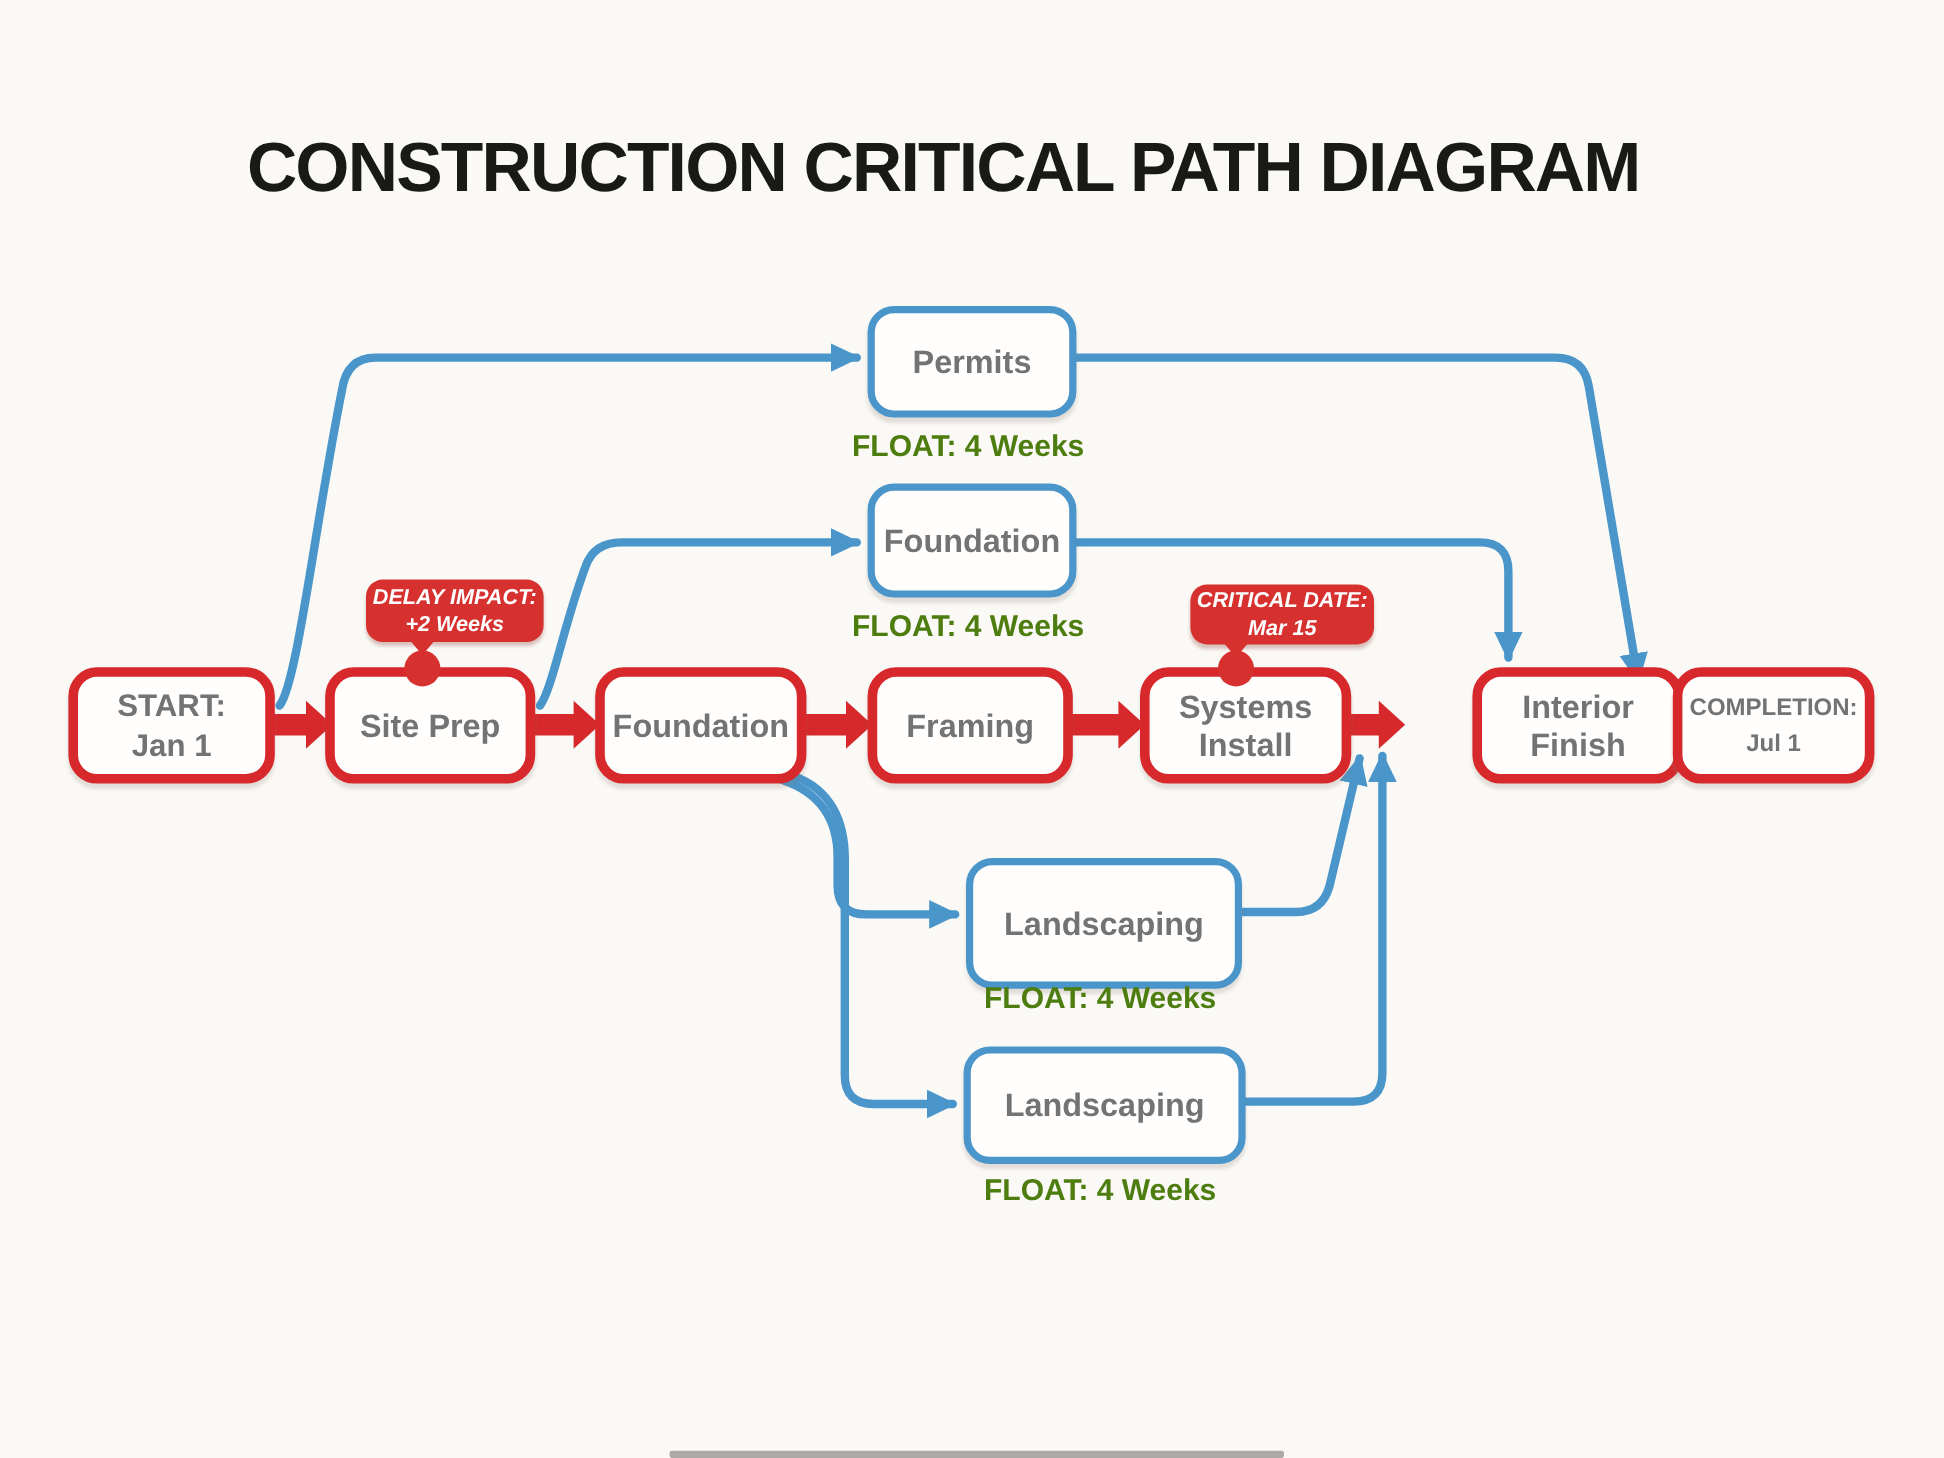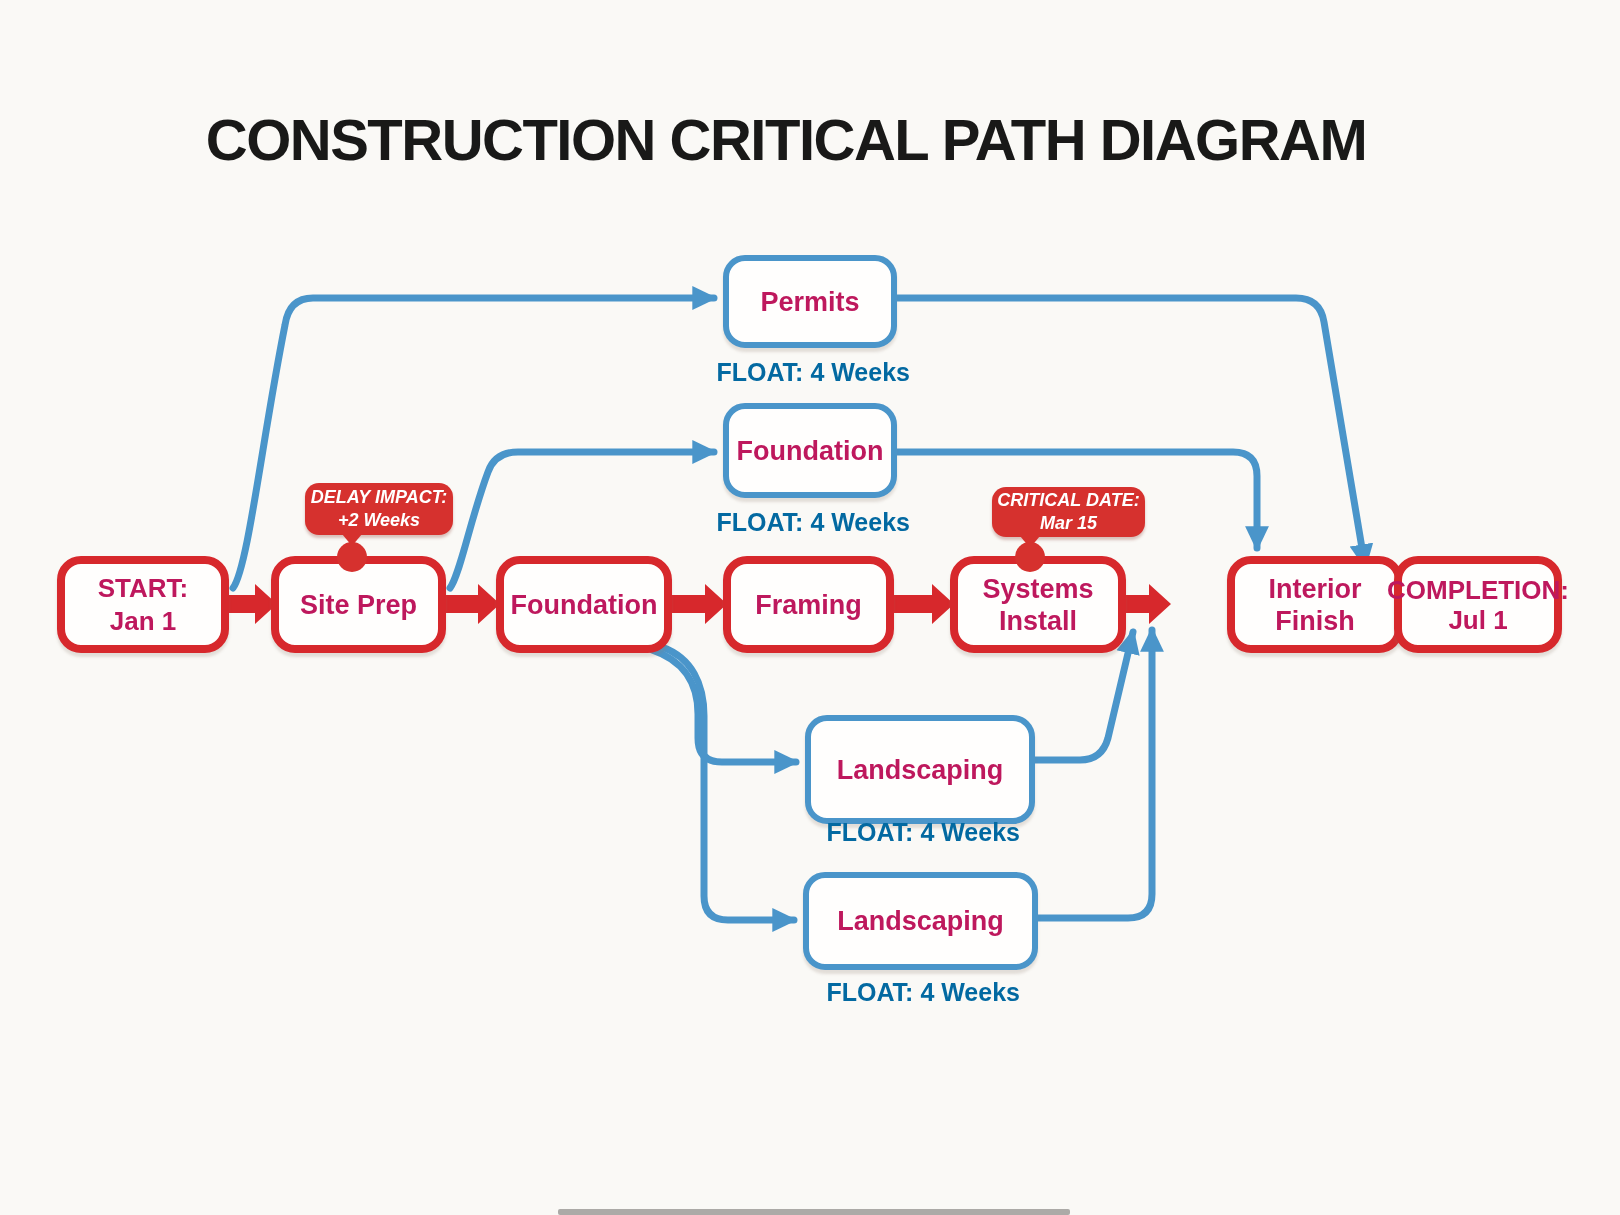--- a/index.html
+++ b/index.html
@@ -10,30 +10,30 @@
   }
   #title{
     position:absolute;top:110px;left:0;width:1572px;text-align:center;
     font-size:58px;font-weight:700;letter-spacing:-1.5px;color:#191918;line-height:60px;
     white-space:nowrap;
   }
   svg.wires{position:absolute;left:0;top:0;z-index:1;}
   .node{
     position:absolute;box-sizing:border-box;background:#fffefd;
     display:flex;flex-direction:column;align-items:center;justify-content:center;
-    text-align:center;color:#be185d;font-weight:700;z-index:2;
+    text-align:center;color:#737373;font-weight:700;z-index:2;
     box-shadow:0 4px 3px rgba(140,125,110,0.22);
   }
   .node.red{border:8px solid #d7282c;border-radius:24px;}
   .node.blue{border:6px solid #4a95ca;border-radius:22px;}
   .lbl{font-size:27px;line-height:32px;display:block;white-space:nowrap;}
   .lbl.sm{font-size:26px;line-height:33px;}
-  .lbl.xs{font-size:26px;line-height:30px;text-align:right;}
+  .lbl.xs{font-size:20px;line-height:30px;text-align:right;}
   .float-label{
-    position:absolute;z-index:2;text-align:right;color:#0369a1;
+    position:absolute;z-index:2;text-align:left;color:#4d7c0f;
     font-size:25px;font-weight:700;white-space:nowrap;
   }
   .callout{
     position:absolute;box-sizing:border-box;background:#d6312e;border-radius:14px;
     color:#ffffff;font-weight:700;text-align:center;z-index:3;
     display:flex;flex-direction:column;justify-content:center;
     box-shadow:0 3px 3px rgba(140,60,50,0.3);
   }
   .callout .co-line{font-size:18px;line-height:23px;white-space:nowrap;font-style:italic;}
   .tail{

